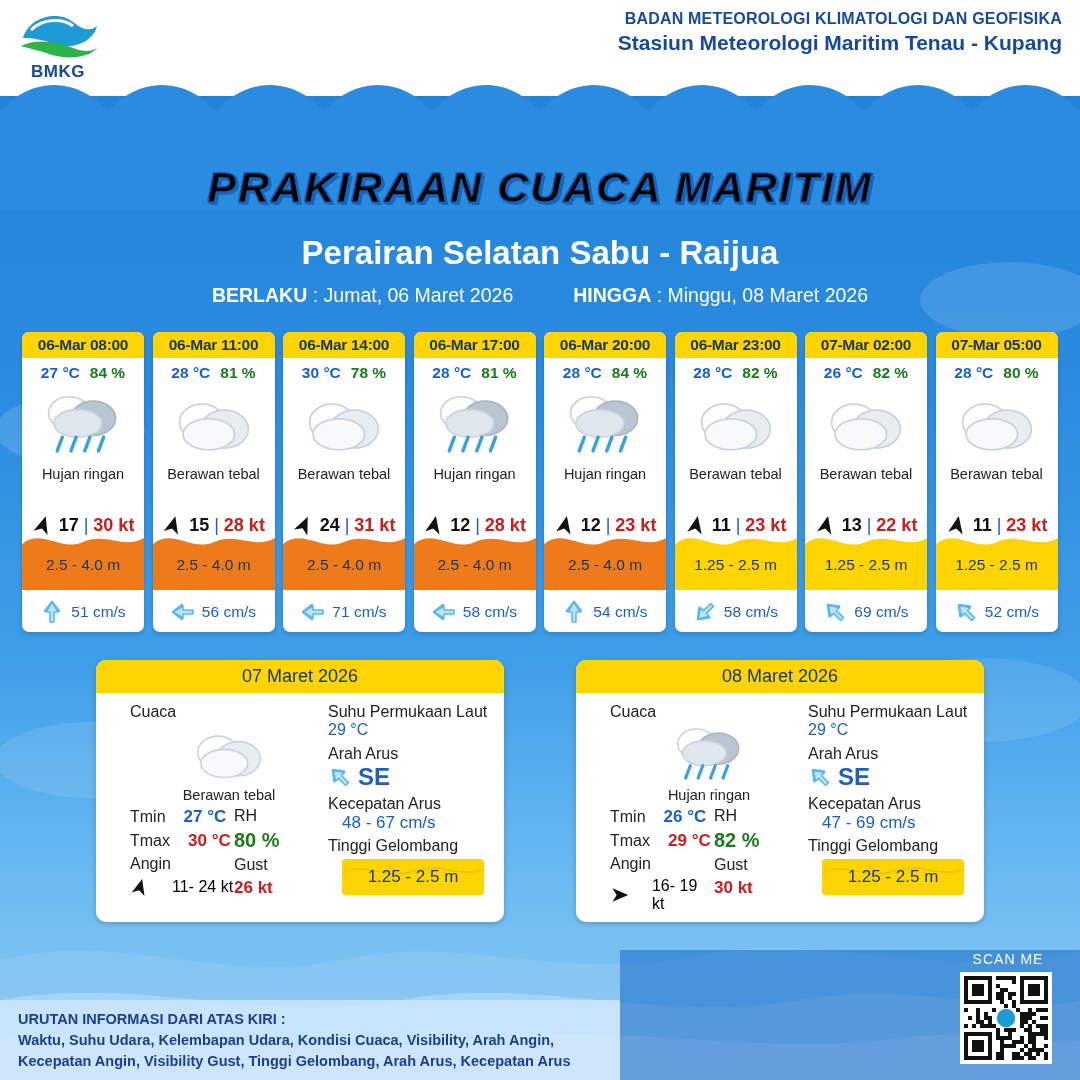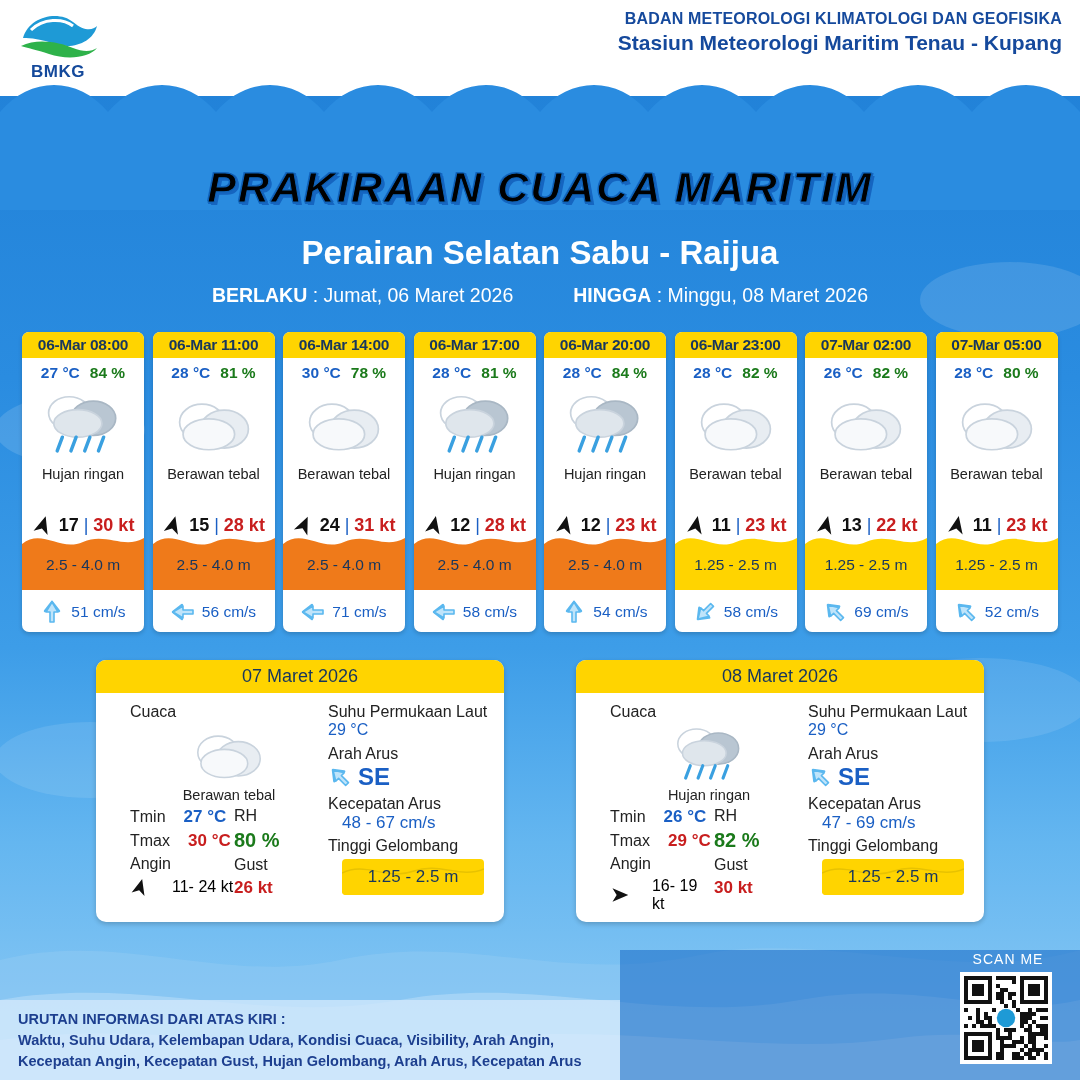--- a/index.html
+++ b/index.html
@@ -677,21 +677,21 @@
           </div>
         </div>
       </div>
     </div>
   </div>
 
 <div class="footer-box"></div>
 <div class="footer-text">
   <div>URUTAN INFORMASI DARI ATAS KIRI :</div>
   <div>Waktu, Suhu Udara, Kelembapan Udara, Kondisi Cuaca, Visibility, Arah Angin,</div>
-  <div>Kecepatan Angin, Kecepatan Gust, Hujan Gelombang, Arah Arus, Kecepatan Arus</div>
+  <div>Kecepatan Angin, Visibility Gust, Tinggi Gelombang, Arah Arus, Kecepatan Arus</div>
 </div>
 <div class="scan">
   <div class="scan-label">SCAN ME</div>
   <div class="qr">
     <div class="qr-inner"><svg id="qrsvg" width="84" height="84" viewBox="0 0 21 21">
           <rect x="0" y="0" width="7" height="7" fill="#111"></rect>
           <rect x="1" y="1" width="5" height="5" fill="#fff"></rect>
           <rect x="2" y="2" width="3" height="3" fill="#111"></rect>
           <rect x="14" y="0" width="7" height="7" fill="#111"></rect>
           <rect x="15" y="1" width="5" height="5" fill="#fff"></rect>

